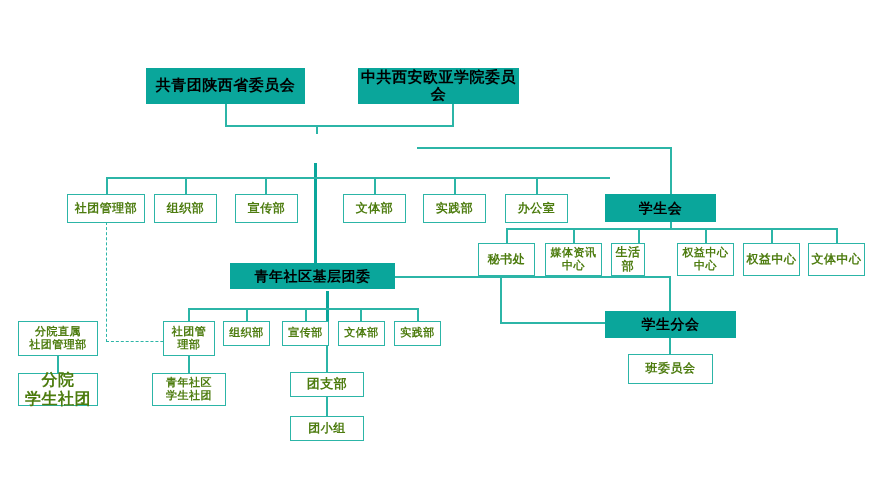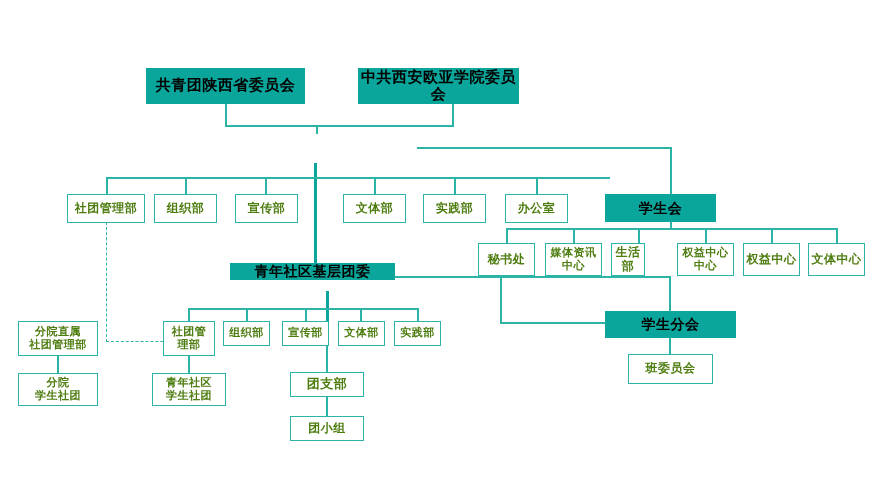--- a/index.html
+++ b/index.html
@@ -141,33 +141,33 @@
 
   <div class="node outline" style="left:478px; top:243px; width:57px; height:33px; font-size:12px;">秘书处</div>
   <div class="node outline" style="left:545px; top:243px; width:57px; height:33px; font-size:11px;">媒体资讯
 中心</div>
   <div class="node outline" style="left:611px; top:243px; width:34px; height:33px; font-size:12px;">生活部</div>
   <div class="node outline" style="left:677px; top:243px; width:57px; height:33px; font-size:11px;">权益中心
 中心</div>
   <div class="node outline" style="left:743px; top:243px; width:57px; height:33px; font-size:12px;">权益中心</div>
   <div class="node outline" style="left:808px; top:243px; width:57px; height:33px; font-size:12px;">文体中心</div>
 
-  <div class="node solid" style="left:230px; top:263px; width:165px; height:17px; font-size:14px;">青年社区基层团委</div>
+  <div class="node solid" style="left:230px; top:263px; width:165px; height:26px; font-size:14px;">青年社区基层团委</div>
 
   <div class="node outline" style="left:163px; top:321px; width:52px; height:35px; font-size:11px;">社团管
 理部</div>
   <div class="node outline" style="left:223px; top:321px; width:47px; height:25px; font-size:11px;">组织部</div>
   <div class="node outline" style="left:282px; top:321px; width:47px; height:25px; font-size:11px;">宣传部</div>
   <div class="node outline" style="left:338px; top:321px; width:47px; height:25px; font-size:11px;">文体部</div>
   <div class="node outline" style="left:394px; top:321px; width:47px; height:25px; font-size:11px;">实践部</div>
 
   <div class="node outline" style="left:18px; top:321px; width:80px; height:35px; font-size:11px;">分院直属
 社团管理部</div>
 
-  <div class="node outline" style="left:18px; top:373px; width:80px; height:33px; font-size:11px;">分院
+  <div class="node outline" style="left:18px; top:373px; width:80px; height:33px; font-size:16px;">分院
 学生社团</div>
   <div class="node outline" style="left:152px; top:373px; width:74px; height:33px; font-size:11px;">青年社区
 学生社团</div>
 
   <div class="node outline" style="left:290px; top:372px; width:74px; height:25px; font-size:13px;">团支部</div>
   <div class="node outline" style="left:290px; top:416px; width:74px; height:25px; font-size:12px;">团小组</div>
 
   <div class="node solid" style="left:605px; top:311px; width:131px; height:27px; font-size:14px;">学生分会</div>
   <div class="node outline" style="left:628px; top:354px; width:85px; height:30px; font-size:12px;">班委员会</div>
 

